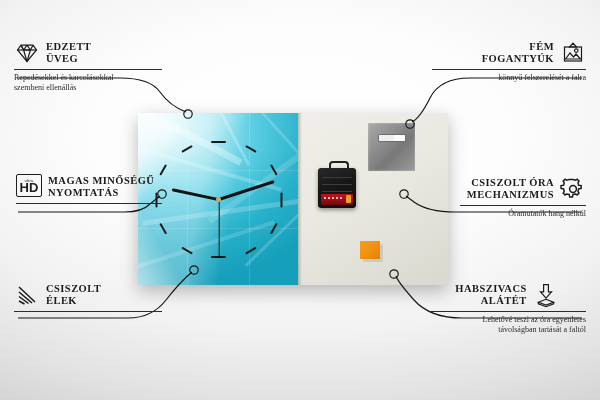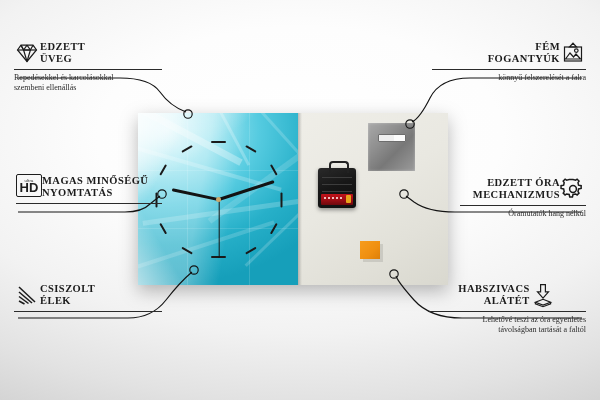--- a/index.html
+++ b/index.html
@@ -100,21 +100,21 @@
   .ctitle{
     font-family:"Liberation Serif", serif;
     font-size:10.5px;font-weight:bold;color:#1b1b1b;
     letter-spacing:.45px;line-height:12.5px;white-space:nowrap;
   }
   .cdesc{
     font-family:"Liberation Serif", serif;
     font-size:8px;color:#2b2b2b;line-height:10px;white-space:nowrap;
   }
   .rule{height:1px;background:#2b2b2b;}
-  .head{display:flex;align-items:center;}
+  .head{display:flex;align-items:center;gap:6px;}
   .ico{width:26px;height:26px;flex:0 0 26px;}
   .ico svg{display:block;width:26px;height:26px;}
   .ttxt{display:flex;flex-direction:column;}
   .l-head{justify-content:flex-start;}
   .r-head{justify-content:flex-end;}
   .r-txt{text-align:right;}
   .hdbox{
     width:24px;height:21px;border:1.2px solid #1d1d1d;border-radius:2px;
     display:flex;flex-direction:column;align-items:center;justify-content:center;
     font-family:"Liberation Sans", sans-serif;color:#1d1d1d;
@@ -281,21 +281,21 @@
           </svg>
       </span>
     </div>
     <div class="rule" style="margin:3px 0 3px 0;width:154px"></div>
     <div class="cdesc r-txt">könnyű felszerelését a falra</div>
   </div>
 
   <div class="callout" style="left:460px;top:176px;width:126px">
     <div class="head r-head" style="justify-content:flex-end">
       <span class="ttxt r-txt" style="align-items:flex-end">
-        <span class="ctitle">EDZETT ÓRA</span>
+        <span class="ctitle">CSISZOLT ÓRA</span>
         <span class="ctitle">MECHANIZMUS</span>
       </span>
       <span class="ico">
         <svg viewBox="0 0 26 26">
             <g fill="none" stroke="#1b1b1b" stroke-width="1.5">
           <path d="M13 3.6 l2.6 .55 1.5-1.0 1.9 1.9 -1.0 1.5 .55 2.6 2.6 .55 0 2.7 -2.6 .55 -.55 2.6 1.0 1.5 -1.9 1.9 -1.5-1.0 -2.6 .55 -.55 2.6 -2.7 0 -.55-2.6 -2.6-.55 -1.5 1.0 -1.9-1.9 1.0-1.5 -.55-2.6 -2.6-.55 0-2.7 2.6-.55 .55-2.6 -1.0-1.5 1.9-1.9 1.5 1.0 2.6-.55 Z"></path>
           <circle cx="13" cy="13" r="3.4"></circle>
         </g>
           </svg>
       </span>

